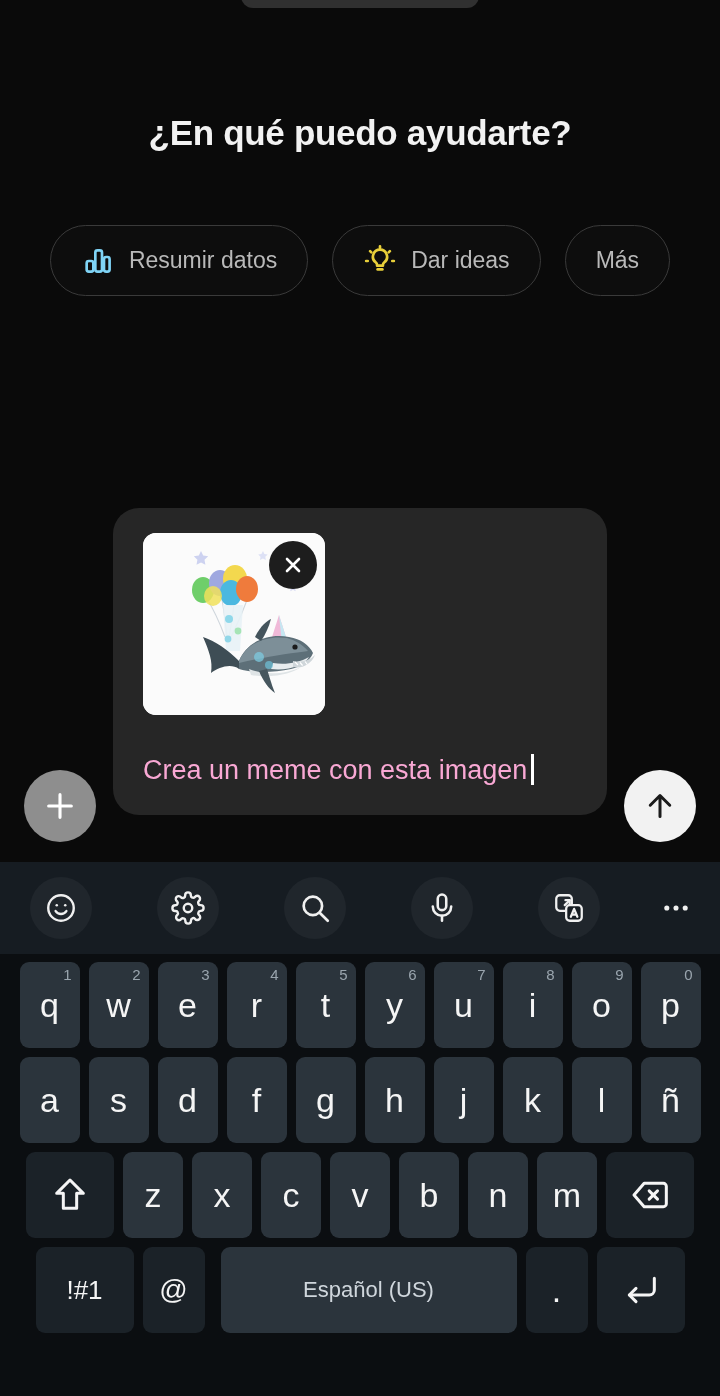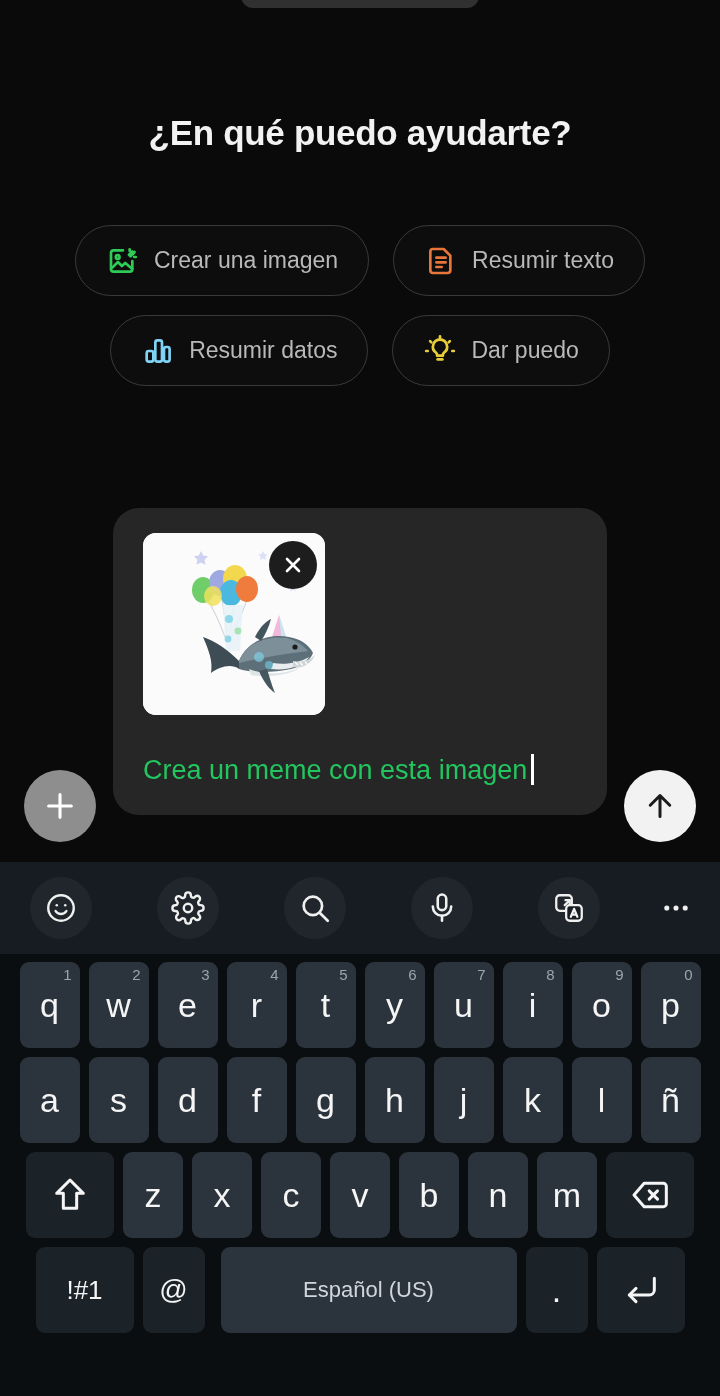--- a/index.html
+++ b/index.html
@@ -81,21 +81,21 @@
     width: 48px; height: 48px;
     border-radius: 50%;
     background: #1d1d1d;
     display: flex; align-items: center; justify-content: center;
   }
   .thumb-remove svg { width: 24px; height: 24px; }
   .composer-text {
     margin-top: 34px;
     font-size: 27px;
     line-height: 1.62;
-    color: #22c55e;
+    color: #f9a8d4;
     word-wrap: break-word;
   }
   .caret {
     display: inline-block;
     width: 2.5px; height: 31px;
     background: #ffffff;
     vertical-align: -6px;
     margin-left: 4px;
   }
 
@@ -173,46 +173,20 @@
 <body>
 
 <div id="screen">
 
   <div class="top-peek"></div>
 
   <div class="greeting">¿En qué puedo ayudarte?</div>
 
   <div class="chips-wrap">
 
-    <div class="chip-row">
-
-      <div class="chip">
-        <span class="chip-icon">
-          <svg viewBox="0 0 24 24" fill="none" stroke="#2ecc57" stroke-width="2" stroke-linecap="round" stroke-linejoin="round">
-            <path d="M17 4.5V3.2M19.6 6.2l1-1M20.4 9H21.6"></path>
-            <path d="M19 12v6a2 2 0 0 1-2 2H5a2 2 0 0 1-2-2V6a2 2 0 0 1 2-2h7"></path>
-            <circle cx="8" cy="9" r="1.4"></circle>
-            <path d="M4 17l4.2-4.2 3 3 2.5-2.3L19 18"></path>
-            <path d="M16.5 7.3l1.2 1.2 2.5-2.5-1.2-1.2z"></path>
-          </svg>
-        </span>
-        <span class="chip-label">Crear una imagen</span>
-      </div>
-
-      <div class="chip">
-        <span class="chip-icon">
-          <svg viewBox="0 0 24 24" fill="none" stroke="#e8763a" stroke-width="2" stroke-linecap="round" stroke-linejoin="round">
-            <path d="M6 3h8l5 5v11a2 2 0 0 1-2 2H6a2 2 0 0 1-2-2V5a2 2 0 0 1 2-2z"></path>
-            <path d="M8.5 9.5h7M8.5 13h7M8.5 16.5h4"></path>
-          </svg>
-        </span>
-        <span class="chip-label">Resumir texto</span>
-      </div>
-
-    </div>
 
     <div class="chip-row">
 
       <div class="chip">
         <span class="chip-icon">
           <svg viewBox="0 0 24 24" fill="none" stroke="#7fd3f5" stroke-width="2" stroke-linecap="round" stroke-linejoin="round">
             <rect x="3.5" y="12" width="5" height="8" rx="1.6"></rect>
             <rect x="10" y="4" width="5" height="16" rx="1.6"></rect>
             <rect x="16.5" y="9" width="4.2" height="11" rx="1.6"></rect>
           </svg>
@@ -221,23 +195,26 @@
       </div>
 
       <div class="chip">
         <span class="chip-icon">
           <svg viewBox="0 0 24 24" fill="none" stroke="#e8cf3a" stroke-width="2" stroke-linecap="round" stroke-linejoin="round">
             <path d="M12 3.5a5.3 5.3 0 0 0-3.1 9.6c.6.5.9 1.1.9 1.8v.6h4.4v-.6c0-.7.3-1.3.9-1.8A5.3 5.3 0 0 0 12 3.5z"></path>
             <path d="M10.2 18.3h3.6"></path>
             <path d="M12 1v1.2M4.6 4.6l.9.9M1.6 12h1.2M22.4 12h-1.2M19.4 4.6l-.9.9"></path>
           </svg>
         </span>
-        <span class="chip-label">Dar puedo</span>
-      </div>
-
+        <span class="chip-label">Dar ideas</span>
+      </div>
+
+      <div class="chip">
+        <span class="chip-label">Más</span>
+      </div>
 
     </div>
   </div>
 
   <div class="composer">
 
     <div class="thumb-box">
       <svg class="thumb-img" viewBox="0 0 182 182">
         <rect width="182" height="182" fill="#fbfbfb"></rect>
 

